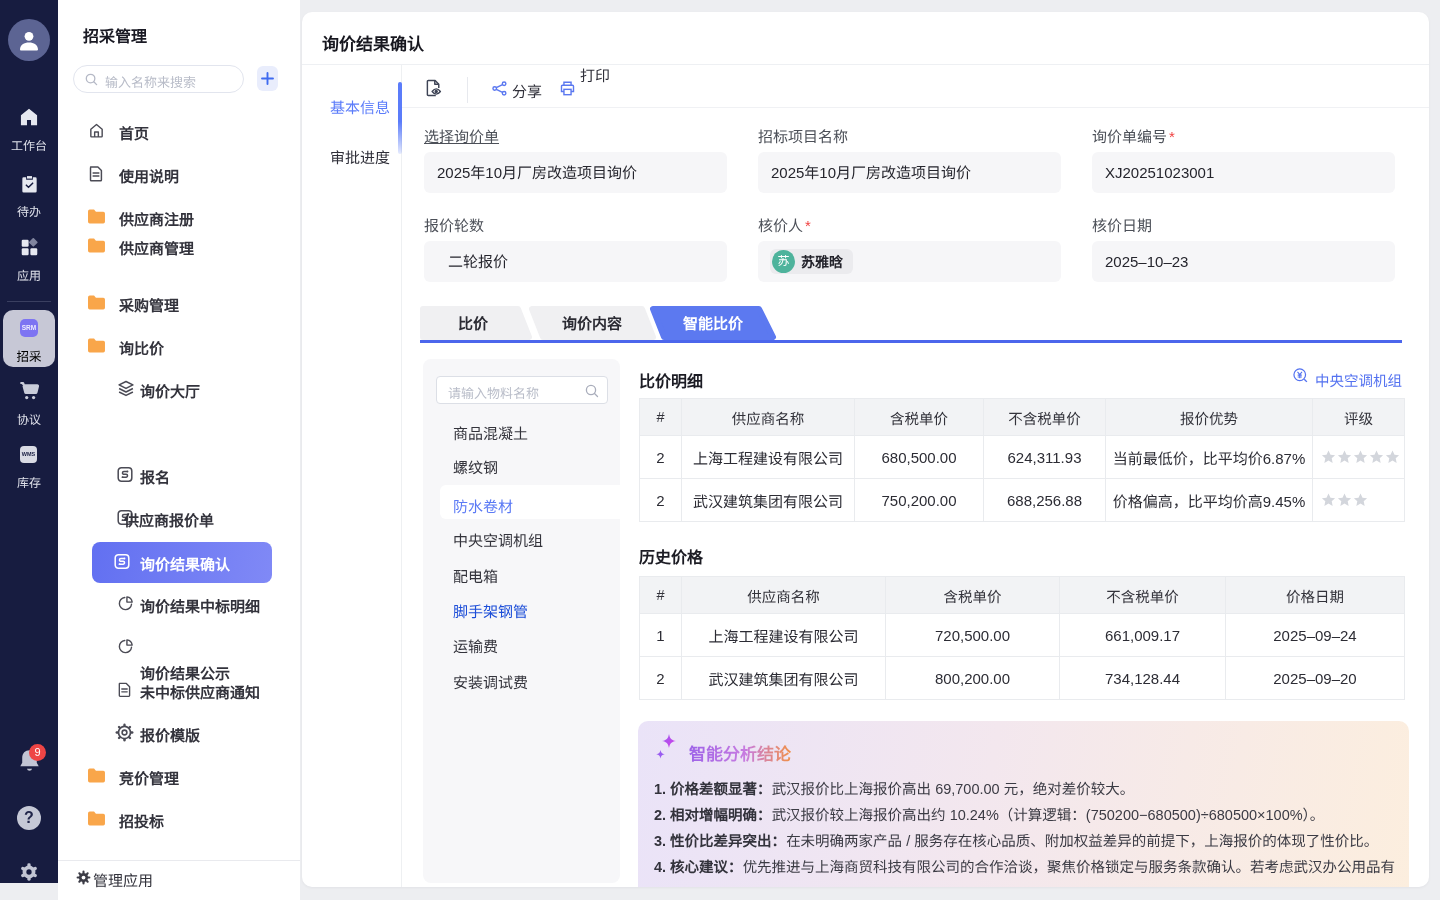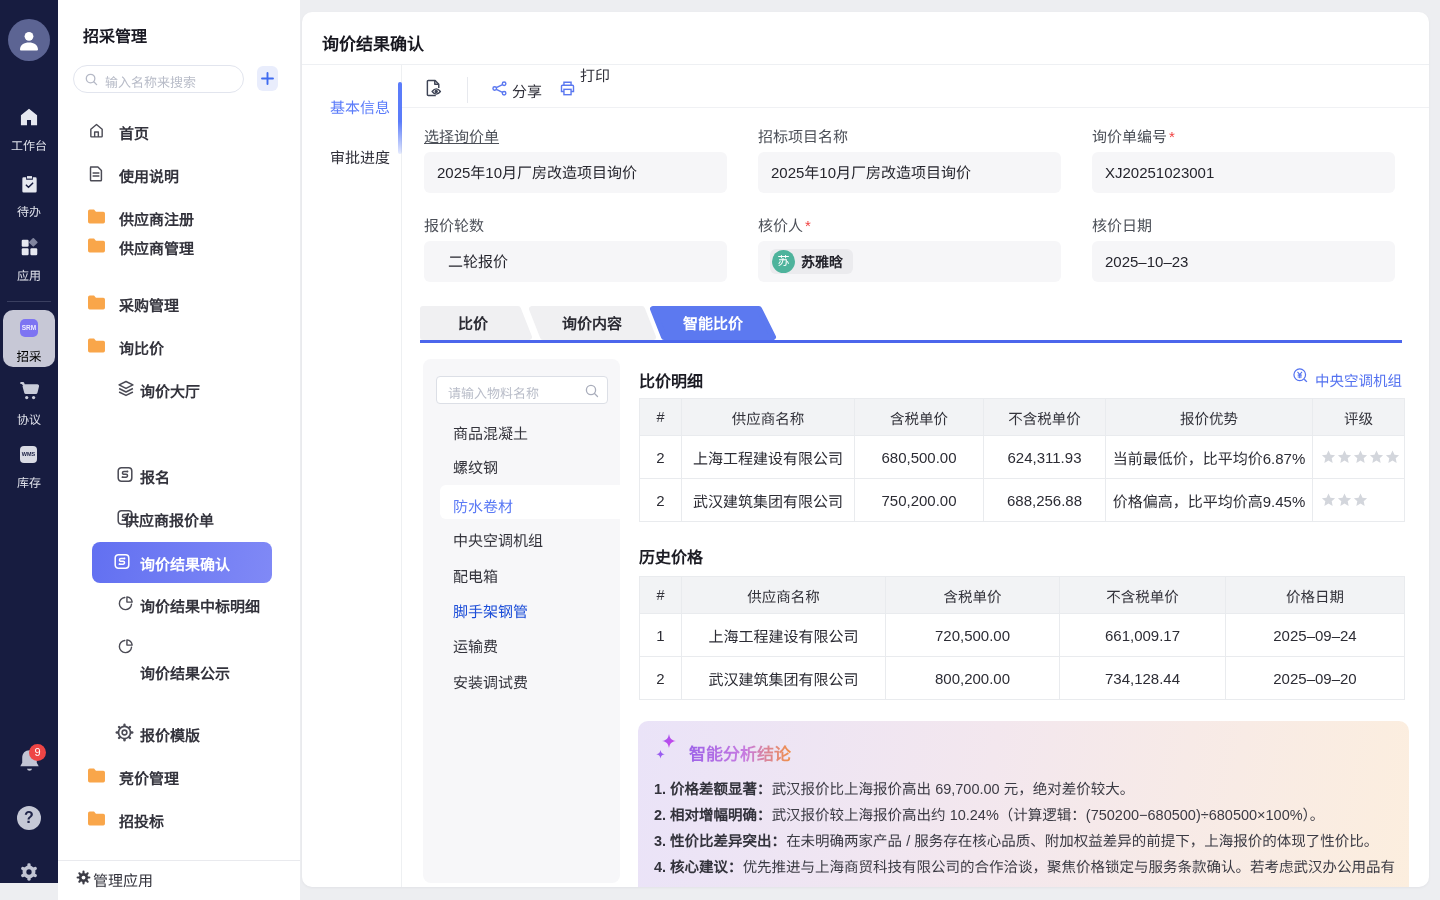--- a/index.html
+++ b/index.html
@@ -206,20 +206,27 @@
             <path d="M14 2.6A8.6 8.6 0 0 1 21.4 10H14z" stroke-linejoin="round"></path>
           </svg></span>
         <span class="mi-tx" style="left:82px;">询价结果中标明细</span>
       </div>
     <div class="menu-item" style="top:626.5px;">
         <span class="mi-ic" style="left:59px;"><svg width="17" height="17" viewBox="0 0 24 24" fill="none" stroke="#4b4b55" stroke-width="2">
             <path d="M20.5 13A8.6 8.6 0 1 1 11 3.5" stroke-linecap="round"></path>
             <path d="M14 2.6A8.6 8.6 0 0 1 21.4 10H14z" stroke-linejoin="round"></path>
           </svg></span>
         <span class="mi-tx" style="left:82px;margin-top:24px;">询价结果公示</span>
+      </div>
+    <div class="menu-item" style="top:669.5px;">
+        <span class="mi-ic" style="left:59px;"><svg width="15" height="16" viewBox="0 0 20 22" fill="none" stroke="#4b4b55" stroke-width="1.9">
+            <path d="M3 2.6h9.5L17 7.1V19.4a1 1 0 0 1-1 1H3.9a1 1 0 0 1-1-1V3.6a1 1 0 0 1 1-1z" stroke-linejoin="round"></path>
+            <path d="M6.3 10.4h7.4M6.3 14.2h7.4" stroke-linecap="round"></path>
+          </svg></span>
+        <span class="mi-tx" style="left:82px;">未中标供应商通知</span>
       </div>
     <div class="menu-item" style="top:755.5px;">
         <span class="mi-ic" style="left:29px;"><svg width="19" height="16" viewBox="0 0 20 17">
             <path d="M1 2.8A1.8 1.8 0 0 1 2.8 1h4.6l2 2.4h7.8A1.8 1.8 0 0 1 19 5.2v9A1.8 1.8 0 0 1 17.2 16H2.8A1.8 1.8 0 0 1 1 14.2z" fill="#f9a64a"></path>
           </svg></span>
         <span class="mi-tx" style="left:61px;">竞价管理</span>
       </div>
     <div class="menu-item" style="top:712.5px;">
         <span class="mi-ic" style="left:57px;"><svg width="19" height="19" viewBox="0 0 24 24" fill="none" stroke="#4b4b55">
             <circle cx="12" cy="12" r="7.6" stroke-width="2.2"></circle>

